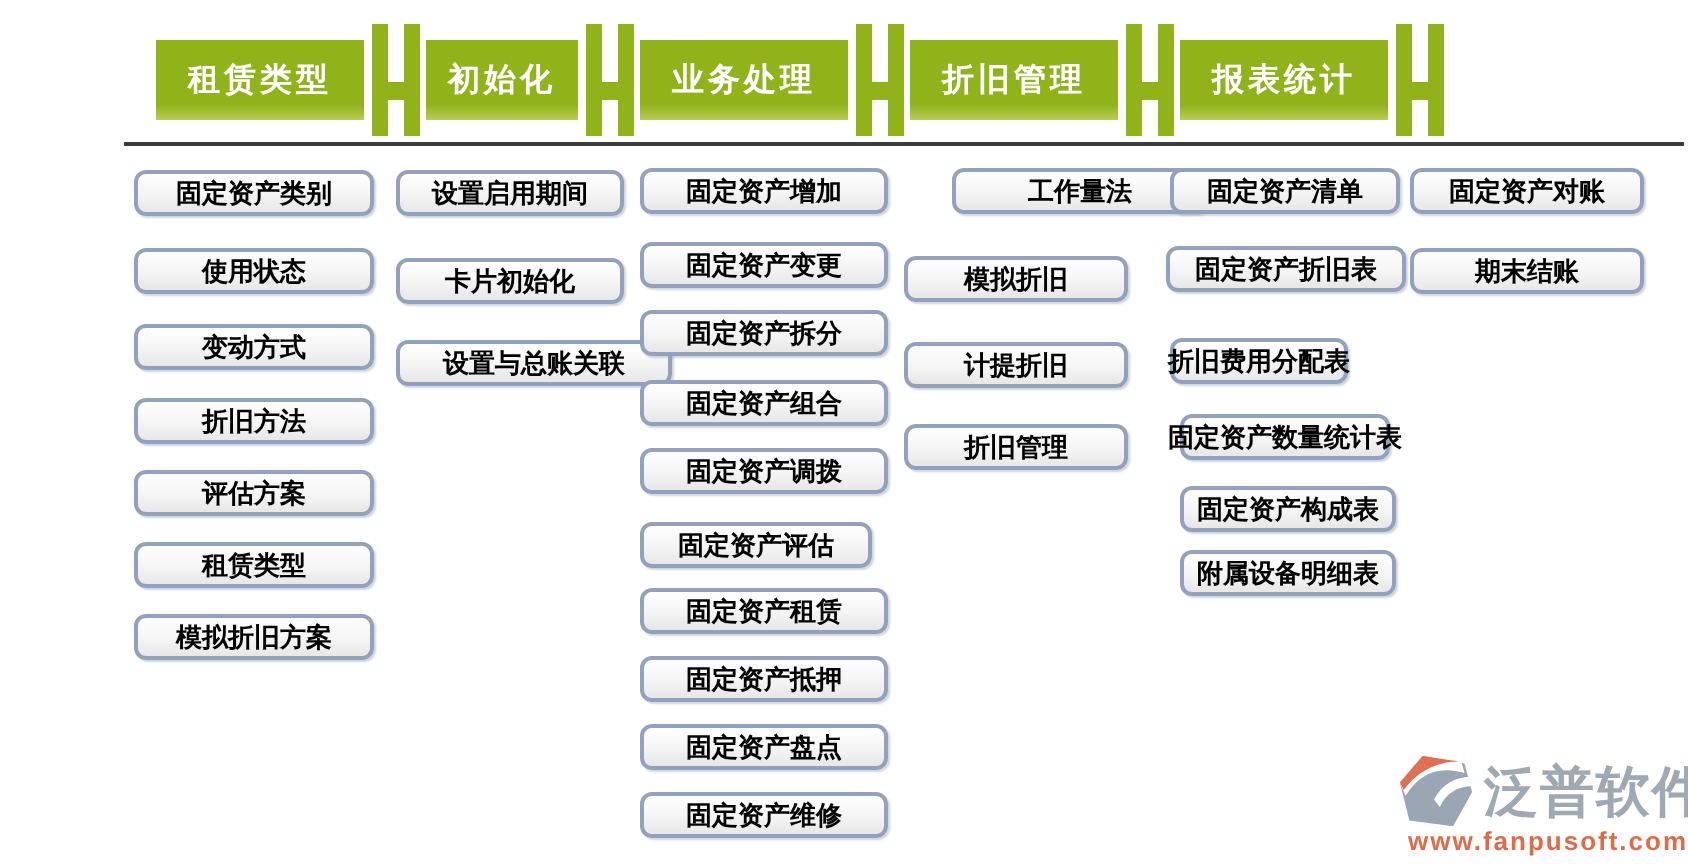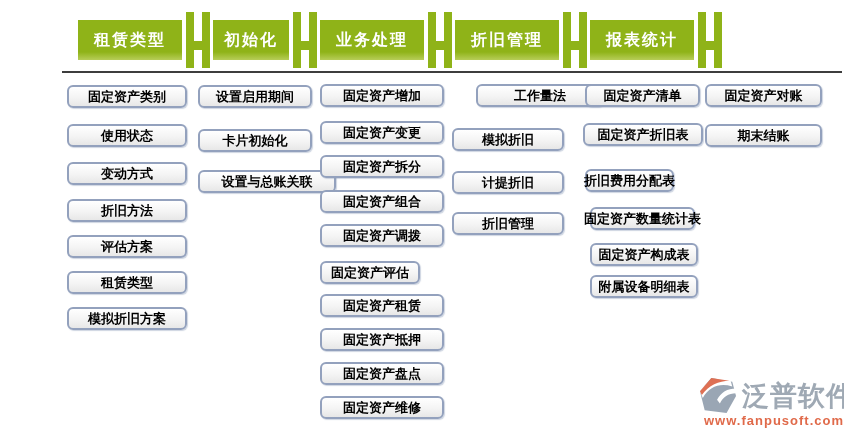--- a/index.html
+++ b/index.html
@@ -109,21 +109,21 @@
 
   <div class="btn" style="left:198px;top:85px;width:114px;">设置启用期间</div>
   <div class="btn" style="left:198px;top:129px;width:114px;">卡片初始化</div>
   <div class="btn" style="left:198px;top:170px;width:138px;">设置与总账关联</div>
 
   <div class="btn" style="left:320px;top:84px;width:124px;">固定资产增加</div>
   <div class="btn" style="left:320px;top:121px;width:124px;">固定资产变更</div>
   <div class="btn" style="left:320px;top:155px;width:124px;">固定资产拆分</div>
   <div class="btn" style="left:320px;top:190px;width:124px;">固定资产组合</div>
   <div class="btn" style="left:320px;top:224px;width:124px;">固定资产调拨</div>
-  <div class="btn" style="left:320px;top:261px;width:100px;">固定资产评估</div>
+  <div class="btn" style="left:320px;top:261px;width:116px;">固定资产评估</div>
   <div class="btn" style="left:320px;top:294px;width:124px;">固定资产租赁</div>
   <div class="btn" style="left:320px;top:328px;width:124px;">固定资产抵押</div>
   <div class="btn" style="left:320px;top:362px;width:124px;">固定资产盘点</div>
   <div class="btn" style="left:320px;top:396px;width:124px;">固定资产维修</div>
 
   <div class="btn" style="left:452px;top:84px;width:128px;margin-left:24px;">工作量法</div>
   <div class="btn" style="left:452px;top:128px;width:112px;">模拟折旧</div>
   <div class="btn" style="left:452px;top:171px;width:112px;">计提折旧</div>
   <div class="btn" style="left:452px;top:212px;width:112px;">折旧管理</div>
 

